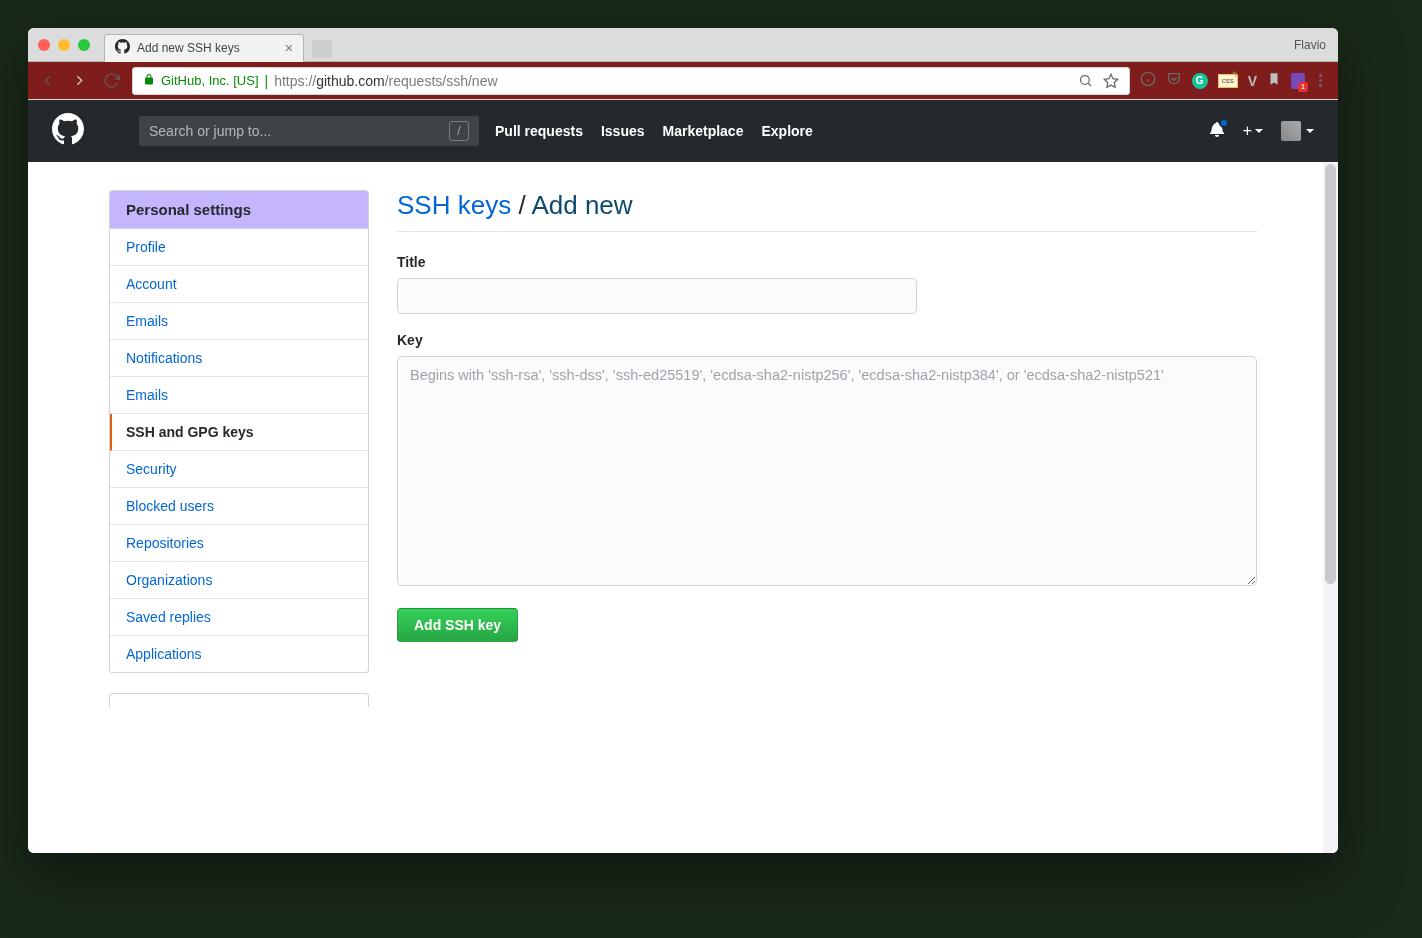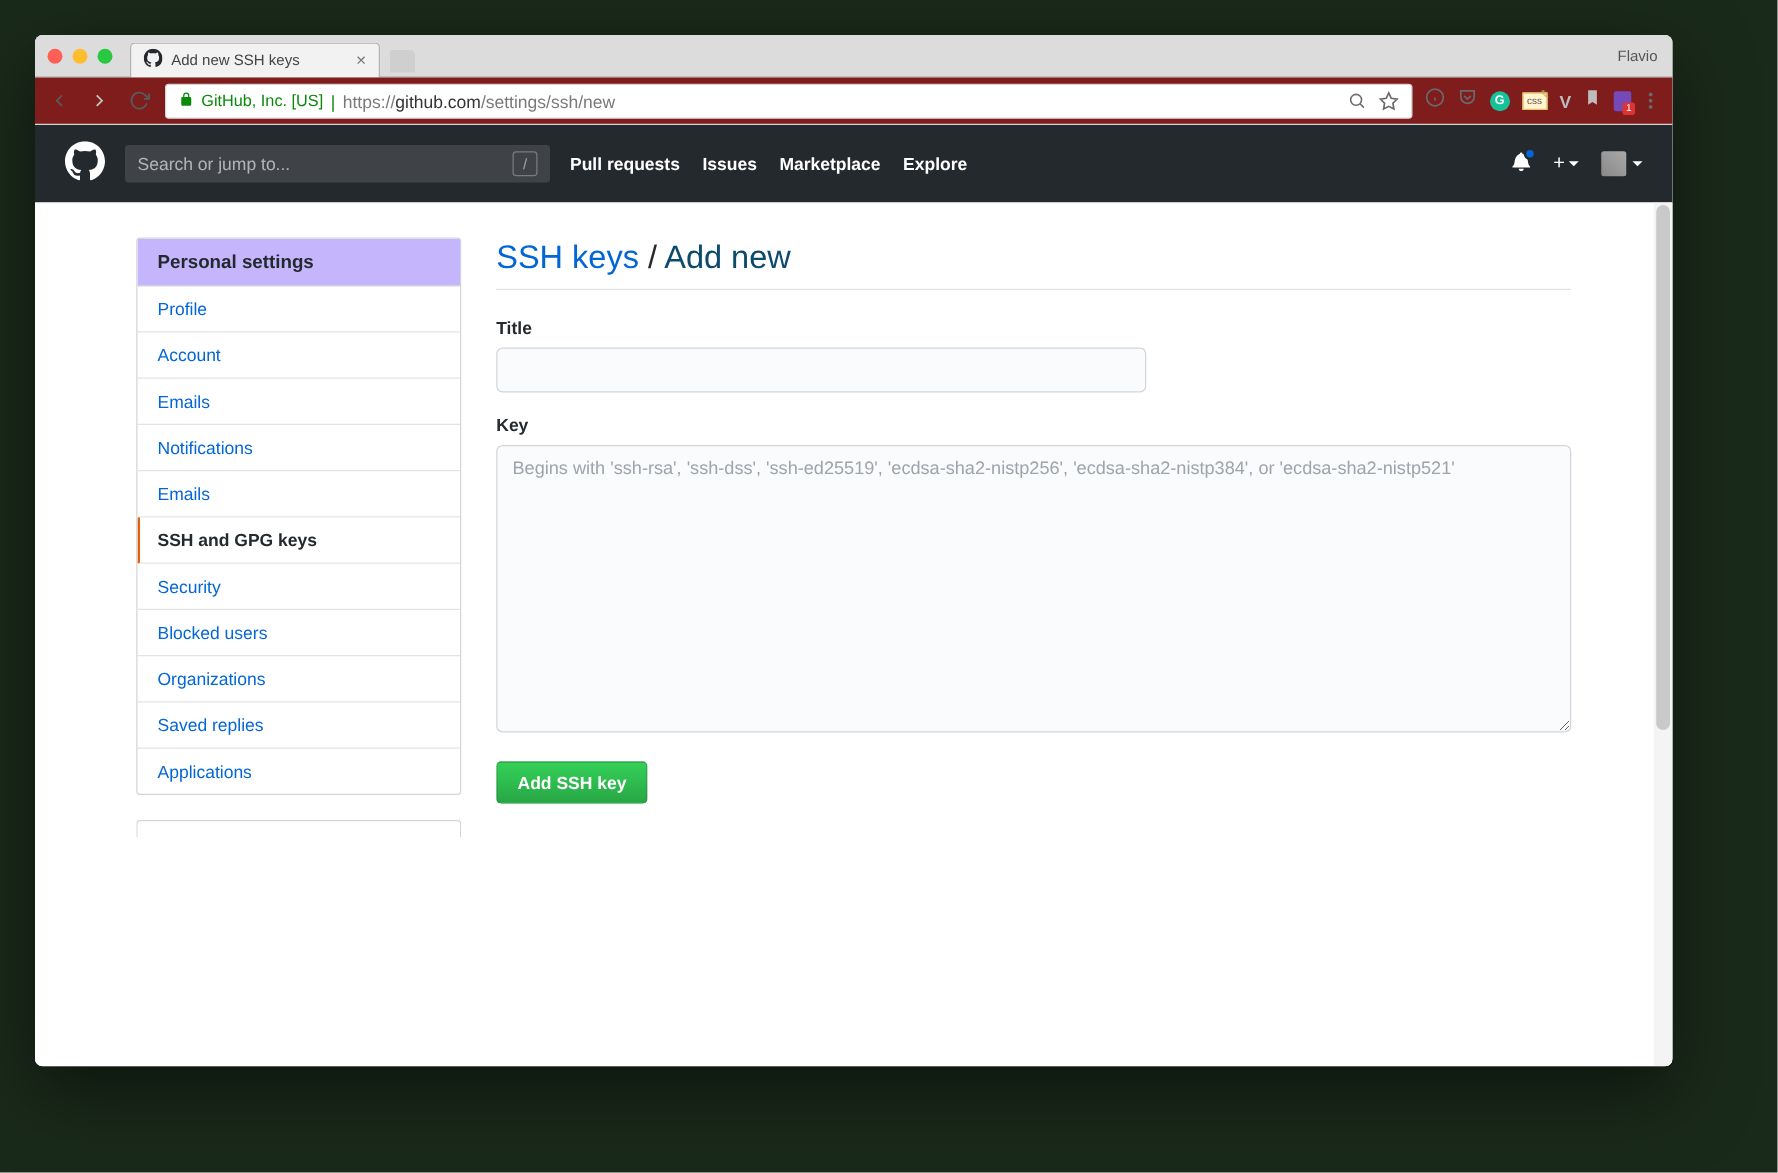--- a/index.html
+++ b/index.html
@@ -111,20 +111,21 @@
     .gh-logo svg { width:32px; height:32px; fill:#fff; }
     .gh-search {
       background: rgba(255,255,255,0.125);
       border: none;
       border-radius:3px;
       height:30px;
       width: 340px;
       display:flex;
       align-items:center;
       padding: 0 10px;
+      margin-left: 39px;
     }
     .gh-search input {
       flex:1;
       background:transparent;
       border:none;
       outline:none;
       color:#fff;
       font-size:14px;
     }
     .gh-search input::placeholder { color: rgba(255,255,255,0.6); }
@@ -293,21 +294,21 @@
     </div>
     <div class="address">
       <span class="lock-icon">
         <svg width="12" height="13" viewBox="0 0 24 24" fill="#0a8a0a">
             <path d="M18 8h-1V6a5 5 0 10-10 0v2H6a2 2 0 00-2 2v10a2 2 0 002 2h12a2 2 0 002-2V10a2 2 0 00-2-2zM9 6a3 3 0 116 0v2H9V6z"></path>
           </svg>
       </span>
       <span class="company">GitHub, Inc. [US]</span>
       <span class="url-sep">|</span>
       <span>
-        <span class="url-path">https://</span><span class="url-host">github.com</span><span class="url-path">/settings/ssh/new</span>
+        <span class="url-path">https://</span><span class="url-host">github.com</span><span class="url-path">/requests/ssh/new</span>
       </span>
       <div class="addr-icons">
         <span>
             <svg width="15" height="15" viewBox="0 0 24 24" fill="none" stroke="#6a6a6a" stroke-width="2">
               <circle cx="11" cy="11" r="7"></circle>
               <path d="M21 21l-5-5"></path>
             </svg>
           </span>
         <span>
             <svg width="16" height="16" viewBox="0 0 24 24" fill="none" stroke="#6a6a6a" stroke-width="2">
@@ -383,20 +384,21 @@
         <div class="menu">
           <div class="menu-header">Personal settings</div>
           <a class="menu-item">Profile</a>
           <a class="menu-item">Account</a>
           <a class="menu-item">Emails</a>
           <a class="menu-item">Notifications</a>
           <a class="menu-item">Emails</a>
           <a class="menu-item active">SSH and GPG keys</a>
           <a class="menu-item">Security</a>
           <a class="menu-item">Blocked users</a>
+          <a class="menu-item">Repositories</a>
           <a class="menu-item">Organizations</a>
           <a class="menu-item">Saved replies</a>
           <a class="menu-item">Applications</a>
         </div>
         <div class="menu2"></div>
       </aside>
 
       <main class="main">
         <h1 class="page-title">
           <a>SSH keys</a><span class="sep"> / </span><span class="crumb">Add new</span>

